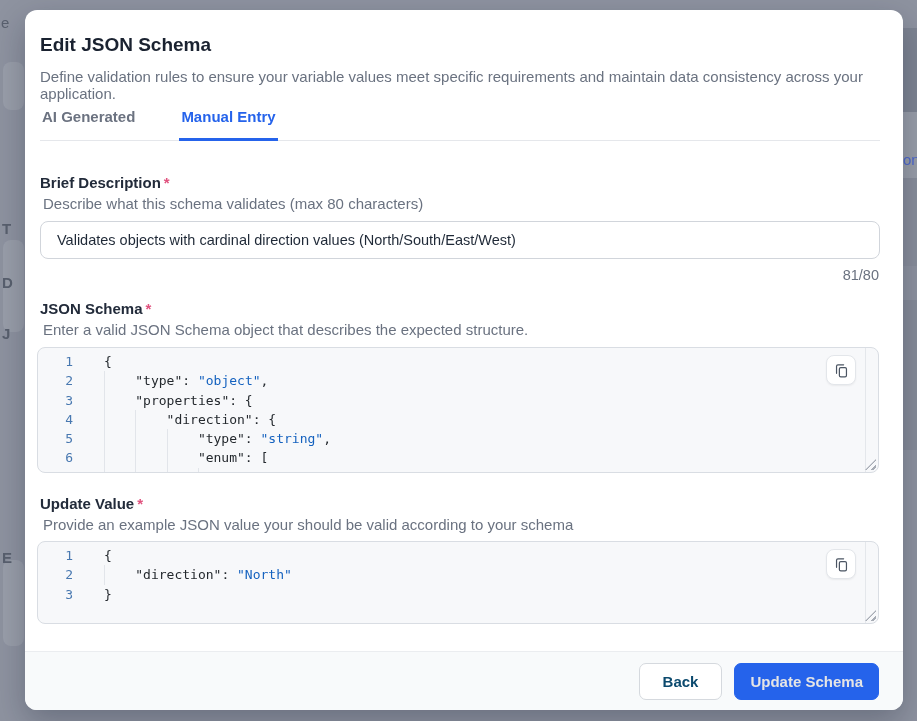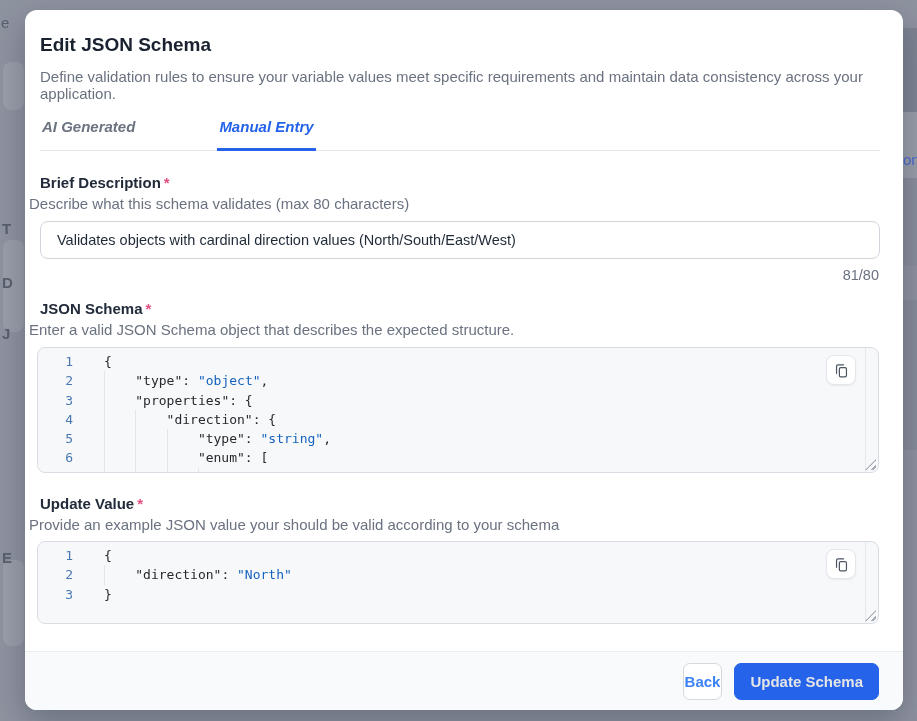--- a/index.html
+++ b/index.html
@@ -26,29 +26,29 @@
   .ghost-2 { top:240px; height:92px; }
   .ghost-3 { top:560px; height:86px; }
 
   
   .modal { position:absolute; left:25px; top:10px; width:878px; height:700px;
            background:#ffffff; border-radius:12px; box-shadow:0 12px 32px rgba(15,23,42,.28); }
 
   .modal-title { position:absolute; left:15px; top:24px; font-size:19px; font-weight:700; color:#1a2230; }
   .modal-subtitle { position:absolute; left:15px; top:58px; width:840px; font-size:15px; color:#6a7280; }
 
-  .tabs { position:absolute; left:15px; top:102px; width:840px; display:flex; gap:38px;
-          border-bottom:1px solid #e5e7eb;font-style:italic; }
+  .tabs { position:absolute; left:15px; top:92px; width:840px; display:flex; 
+          border-bottom:1px solid #e5e7eb; }
   .tab { font-size:15px; padding:6px 2px 13px 2px; cursor:default; }
   .tab-inactive { color:#6b7280; font-weight:600; }
   .tab-active { color:#2563eb; font-weight:700; border-bottom:3px solid #2563eb; margin-bottom:-1px;margin-left:42px; }
 
   .field-label { position:absolute; left:15px; font-size:15px; font-weight:600; color:#222b3a; }
   .required { color:#e0527e; font-weight:600; margin-left:3px; }
-  .field-helper { position:absolute; left:4px; font-size:15px; color:#6a7280; }
+  .field-helper { position:absolute; left:18px; font-size:15px; color:#6a7280; }
 
   .lbl-brief   { top:164px; } .hlp-brief   { top:185px; }
   .lbl-schema  { top:290px; } .hlp-schema  { top:311px; }
   .lbl-example { top:485px; } .hlp-example { top:506px; }
 
   .text-input { position:absolute; left:15px; top:211px; width:840px; height:38px;
                 border:1px solid #d1d5db; border-radius:8px; background:#fff;
                 padding:0 16px; font-size:14.5px; color:#1f2937; outline:none;
                 font-family:"Liberation Sans","DejaVu Sans",sans-serif; }
   .char-counter { position:absolute; right:24px; top:257px; font-size:14.5px; color:#6a7280; }
@@ -75,21 +75,21 @@
   .resize-grip { position:absolute; right:2px; bottom:2px; width:11px; height:11px;
                  background:repeating-linear-gradient(135deg, transparent 0 3px, #a6abb4 3px 4.5px);
                  clip-path:polygon(100% 0, 100% 100%, 0 100%); cursor:nwse-resize; }
 
   
   .footer { position:absolute; left:0; right:0; bottom:0; height:59px; background:#f8fafb;
             border-top:1px solid #ebedf0; border-radius:0 0 12px 12px;
             display:flex; align-items:center; justify-content:flex-end; gap:12px; padding-right:24px; }
   .btn { height:37px; border-radius:7px; font-size:15px; font-weight:600; cursor:pointer;
          font-family:"Liberation Sans","DejaVu Sans",sans-serif; }
-  .btn-back { background:#fff; border:1px solid #d5d9de; color:#3b82f6; padding:0 1px; }
+  .btn-back { background:#fff; border:1px solid #d5d9de; color:#0c4a6e; padding:0 23px; }
   .btn-primary { background:#2563eb; border:1px solid #2563eb; color:#e5e5e5; padding:0 15px; }
 </style>
 </head>
 <body>
 
 <div class="stage">
 
   <div class="band band-1"></div>
   <div class="band band-2"></div>
   <div class="band band-3"></div>

